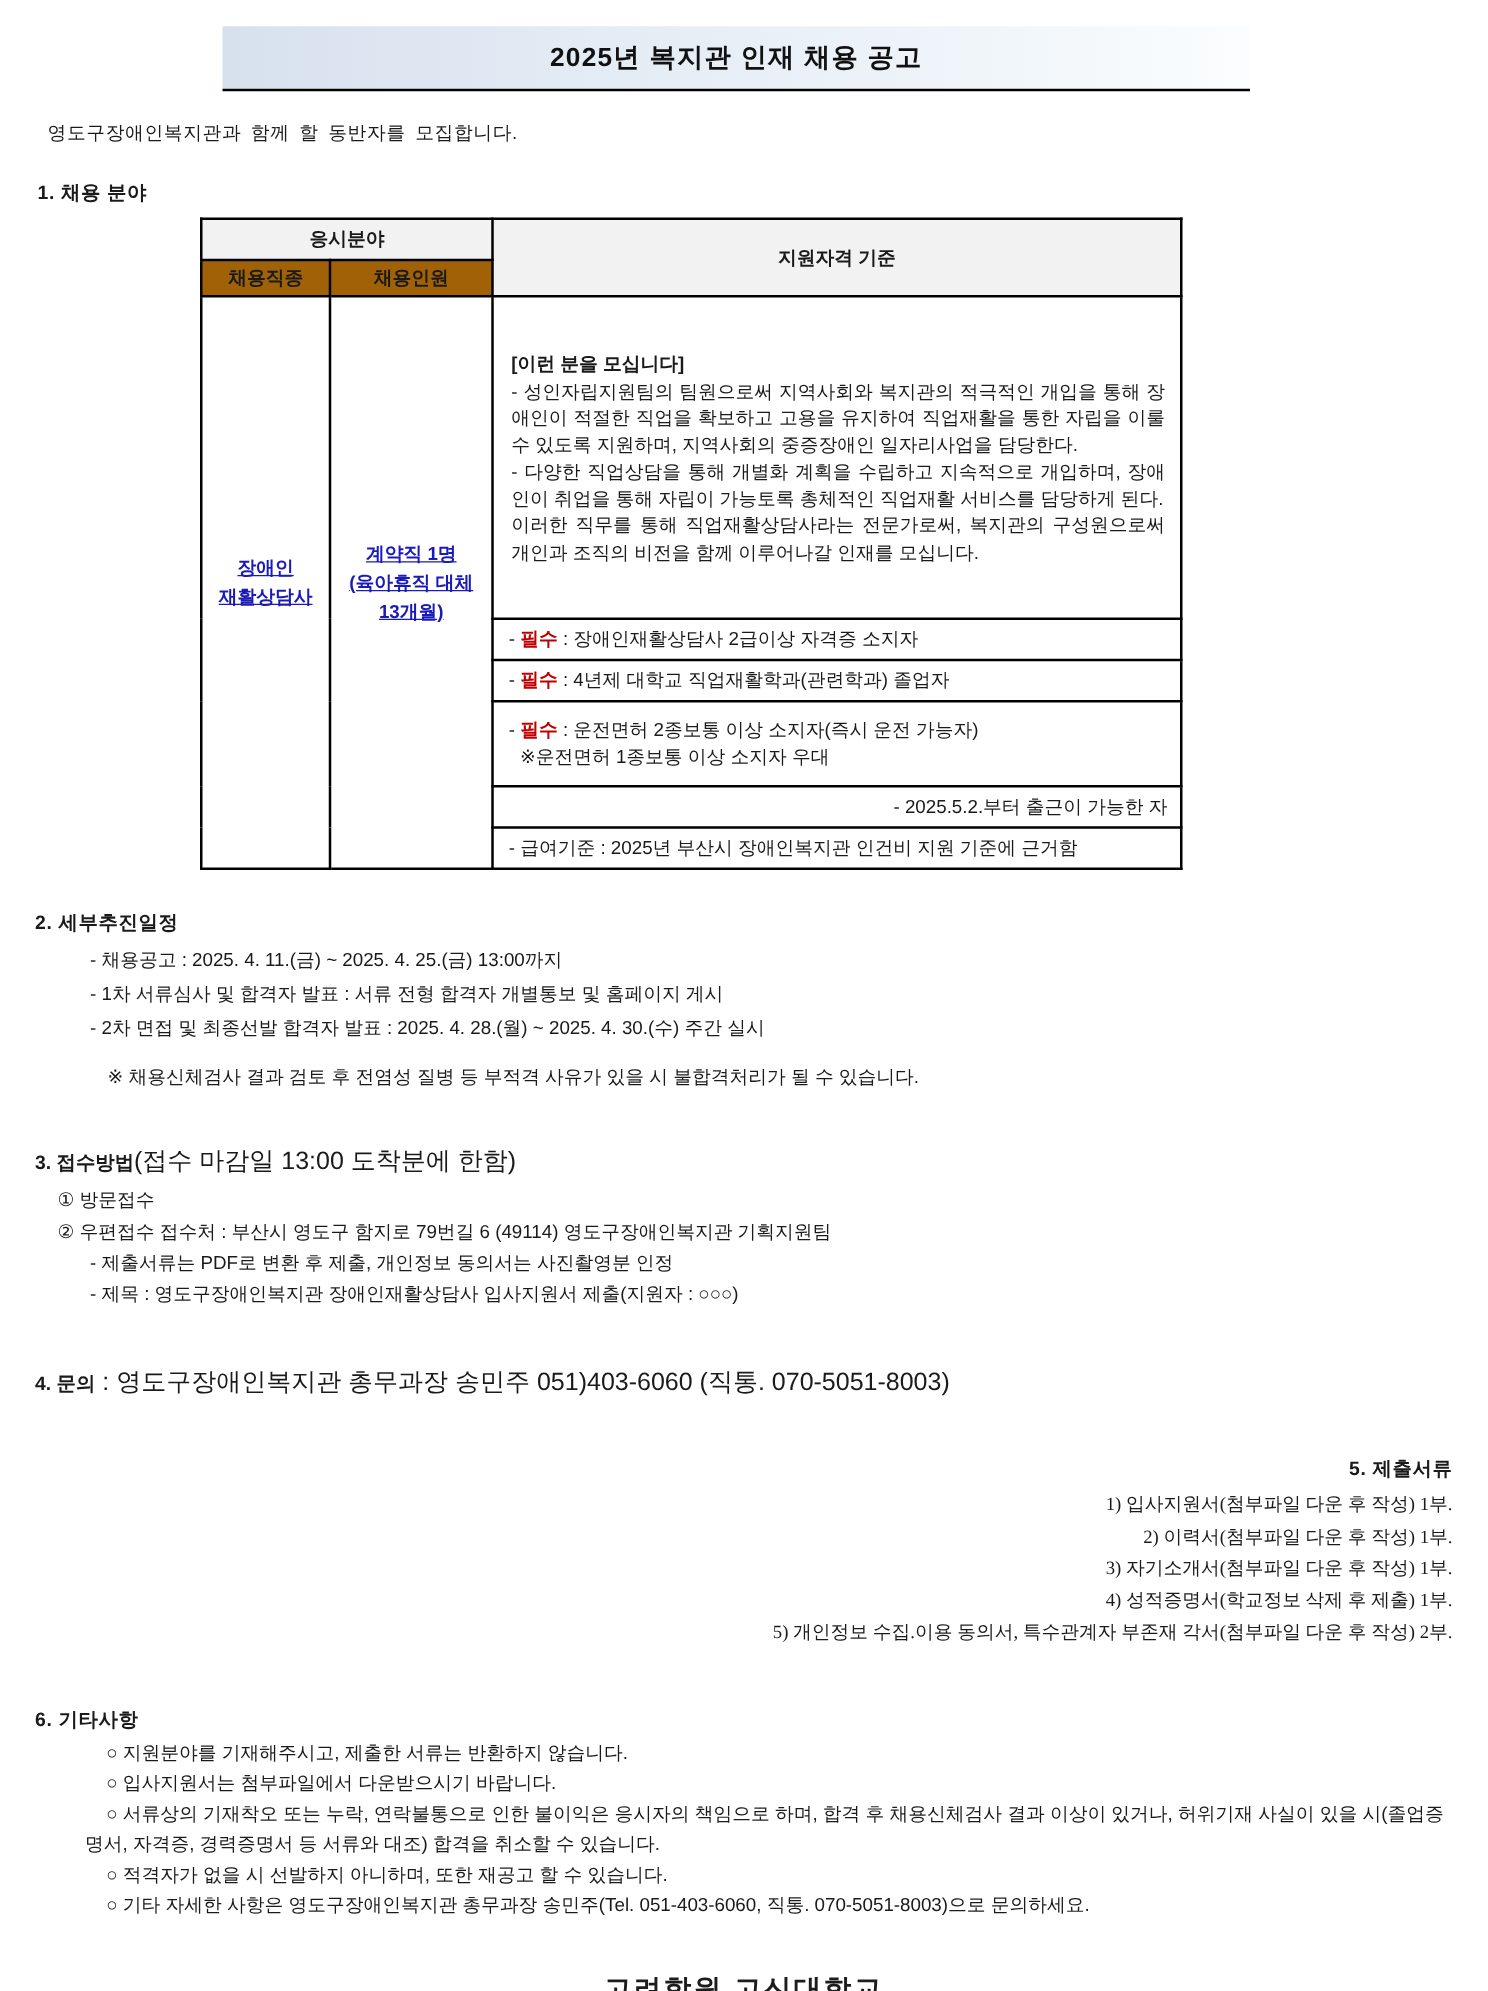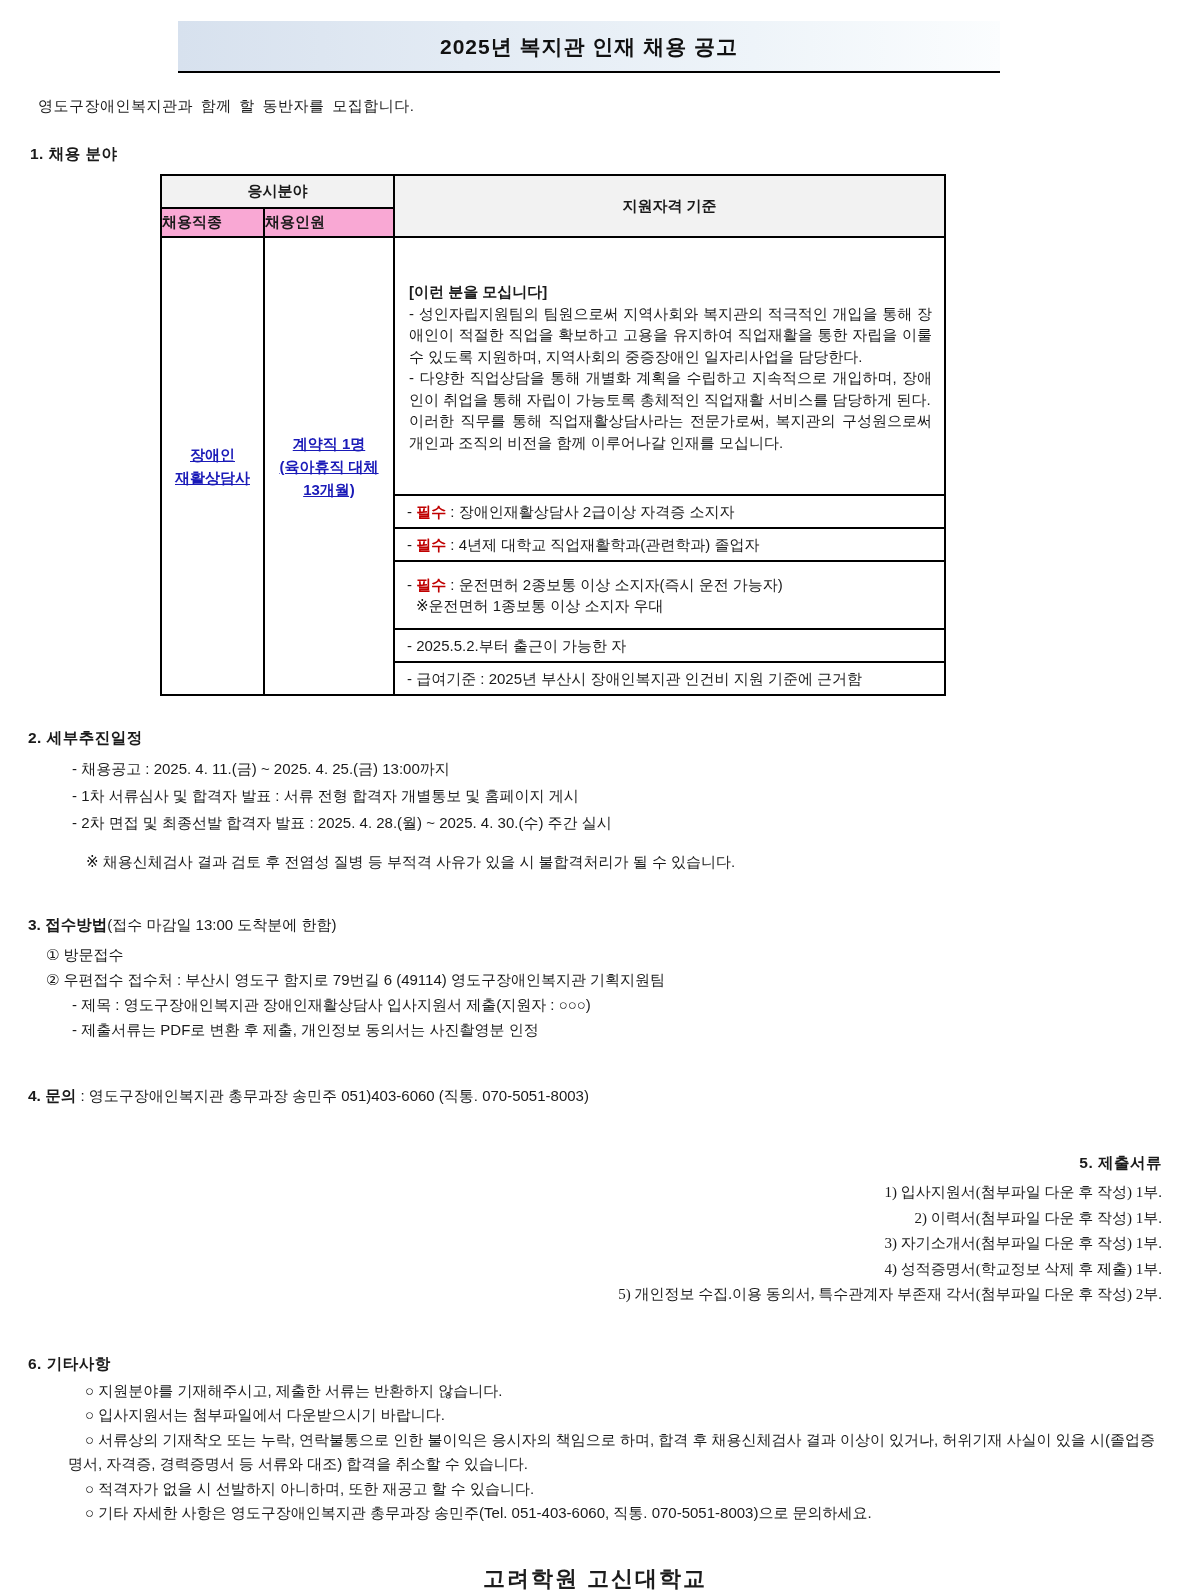--- a/index.html
+++ b/index.html
@@ -49,21 +49,21 @@
     vertical-align: middle;
   }
   table.recruit .outer { border: 2px solid #000; }
   th.hdr, td.hdr {
     background: #f2f2f2;
     font-weight: bold;
     text-align: center;
     height: 33px;
     font-size: 15px;
   }
-  td.hdr2 { background: #f9a8d4; font-weight: bold; text-align: left; height: 29px; }
+  td.hdr2 { background: #a16207; font-weight: bold; text-align: center; height: 29px; }
   .col-job   { width: 103px; }
   .col-count { width: 130px; }
   .col-qual  { width: 551px; }
 
   .blue-cell {
     color: #1a1ab8;
     font-weight: bold;
     text-align: center;
     text-decoration: underline;
     line-height: 23px;
@@ -74,21 +74,21 @@
     vertical-align: top;
     line-height: 21.5px;
     height: 258px;
   }
   td.desc .pitch-title { font-weight: bold; }
   td.desc p { text-align: justify; word-break: normal; }
   td.req { padding: 5px 10px 5px 12px; line-height: 21px; }
   td.req .em { color: #c00000; font-weight: bold; }
   td.req .line2 { padding-left: 9px; }
   .r1 { height: 31px; } .r2 { height: 31px; } .r3 { height: 68px; }
-  .r4 { height: 30px; } .r5 { height: 30px; }
+  .r4 { height: 30px; text-align: right; } .r5 { height: 30px; }
 
   
   .sec2 { margin-top: 32px; }
   .sec2 .items { margin: 6px 0 0 44px; }
   .sec2 .items div { line-height: 27px; }
   .sec2 .note { margin-left: 58px; line-height: 27px; margin-top: 12px; }
 
   .sec3 { margin-top: 40px; }
   .sec3 .methods { margin: 6px 0 0 18px; }
   .sec3 .methods div { line-height: 25px; }
@@ -99,21 +99,21 @@
 
   .sec5 { margin-top: 46px; text-align: right; }
   .sec5 .items { margin: 6px 0 0 17px; }
   .sec5 .items div { line-height: 25.5px; font-family: Liberation Serif, serif; }
 
   .sec6 { margin-top: 46px; }
   .sec6 .items { margin-top: 4px; }
   .sec6 .items p { line-height: 24.5px; text-indent: 17px; word-break: normal; margin-left: 40px; }
 
   .inline-bold { font-weight: bold; font-size: 15.5px; }
-  .inline-rest { font-weight: normal; font-size: 15px; }
+  .inline-rest { font-weight: normal; font-size: 20px; }
 
   
   .footer {
     margin-top: 38px;
     display: flex;
     justify-content: center;
     align-items: center;
     gap: 14px;
   }
   .org-text { text-align: left; color: #1c1c1c; }
@@ -205,22 +205,22 @@
 
   <div class="sec3">
     <div>
       <span class="inline-bold">3. 접수방법</span><span class="inline-rest">(접수 마감일 13:00 도착분에 한함)</span>
     </div>
     <div class="methods">
       <div>① 방문접수</div>
       <div>② 우편접수 접수처 : 부산시 영도구 함지로 79번길 6 (49114) 영도구장애인복지관 기획지원팀</div>
     </div>
     <div class="subnotes">
+      <div>- 제출서류는 PDF로 변환 후 제출, 개인정보 동의서는 사진촬영분 인정</div>
       <div>- 제목 : 영도구장애인복지관 장애인재활상담사 입사지원서 제출(지원자 : ○○○)</div>
-      <div>- 제출서류는 PDF로 변환 후 제출, 개인정보 동의서는 사진촬영분 인정</div>
     </div>
   </div>
 
   <div class="sec4">
     <span class="inline-bold">4. 문의</span><span class="inline-rest"> : 영도구장애인복지관 총무과장 송민주 051)403-6060 (직통. 070-5051-8003)</span>
   </div>
 
   <div class="sec5">
     <div class="sec-heading">5. 제출서류</div>
     <div class="items">

